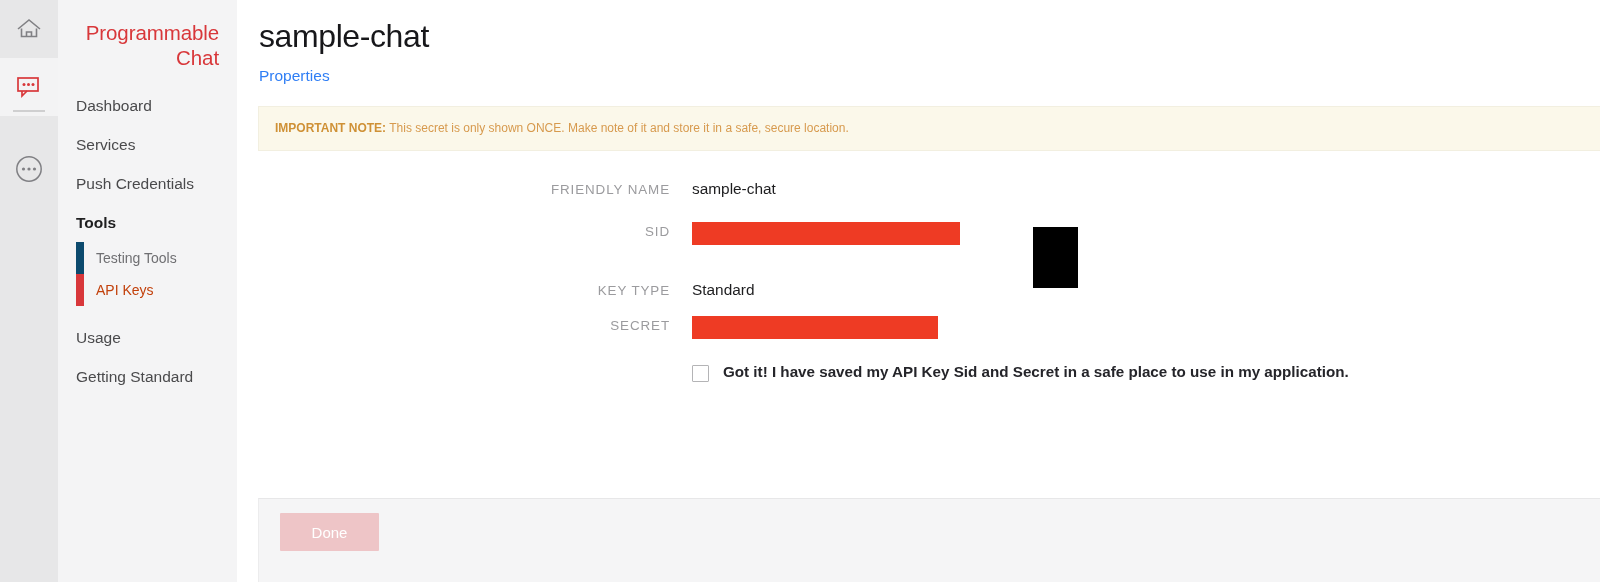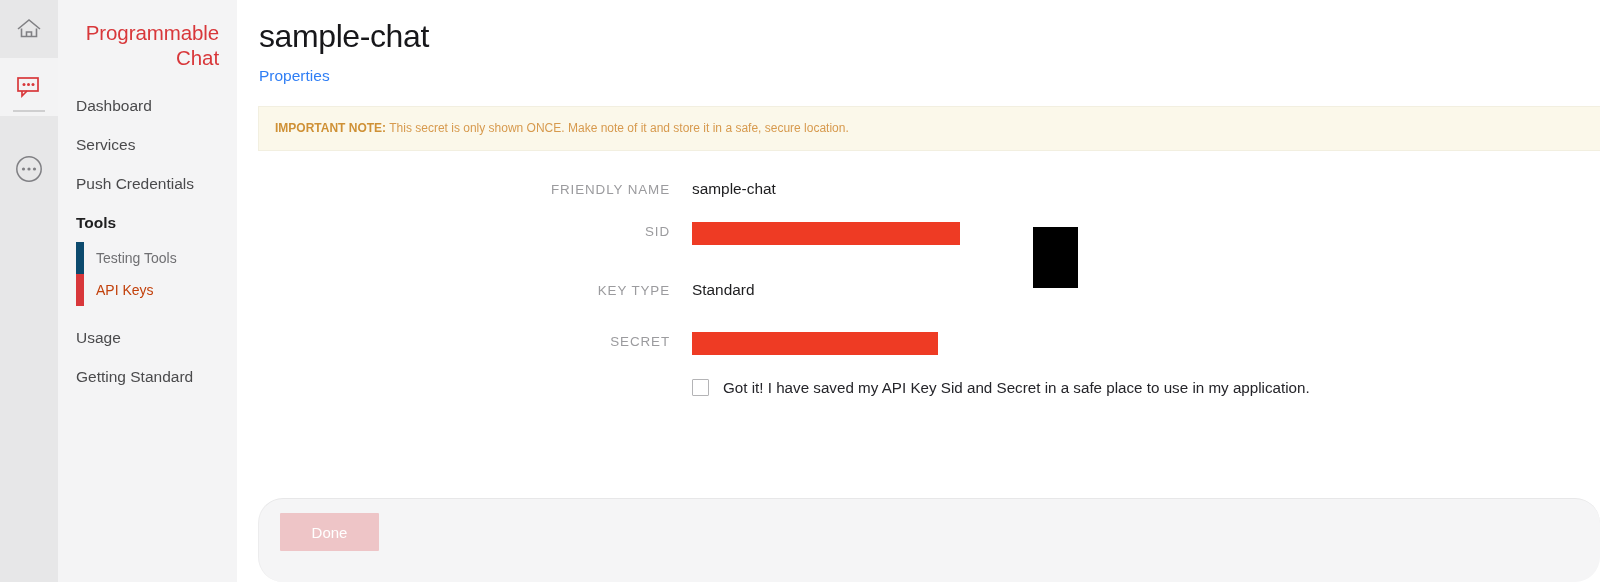--- a/index.html
+++ b/index.html
@@ -139,36 +139,37 @@
     padding-top: 1px;
   }
   .redacted {
     height: 23px;
     background: #ee3b24;
     display: block;
   }
   .redacted.sid { width: 268px; margin-top: 2px; }
   .redacted.secret { width: 246px; margin-top: 2px; }
   .row.sid-row { margin-bottom: 33px; }
-  .row.keytype-row { margin-bottom: 27px; }
+  .row.keytype-row { margin-bottom: 11px; }
   .row.secret-row { margin-bottom: 22px; }
 
   .black-box {
     position: absolute;
     left: 796px;
     top: 76px;
     width: 45px;
     height: 61px;
     background: #000000;
   }
 
   .check-row {
     display: flex;
-    align-items: flex-start;
+    align-items: flex-end;
     padding-left: 455px;
+    font-weight: bold;
   }
   .checkbox {
     width: 17px; height: 17px;
     border: 1px solid #b4b4b6;
     background: #fff;
     flex: 0 0 17px;
     margin-top: 2px;
     border-radius: 1px;
   }
   .check-label {
@@ -181,21 +182,20 @@
   
   .footer {
     position: absolute;
     left: 21px;
     right: 0;
     top: 498px;
     height: 84px;
     background: #f5f5f6;
     border-top: 1px solid #e7e7e8;
     border-left: 1px solid #ececed;
-    border-radius: 25px;
   }
   .done-btn {
     margin: 14px 0 0 21px;
     width: 99px; height: 38px;
     background: #eec5c7;
     color: #ffffff;
     font-size: 15px;
     display: flex;
     align-items: center;
     justify-content: center;

